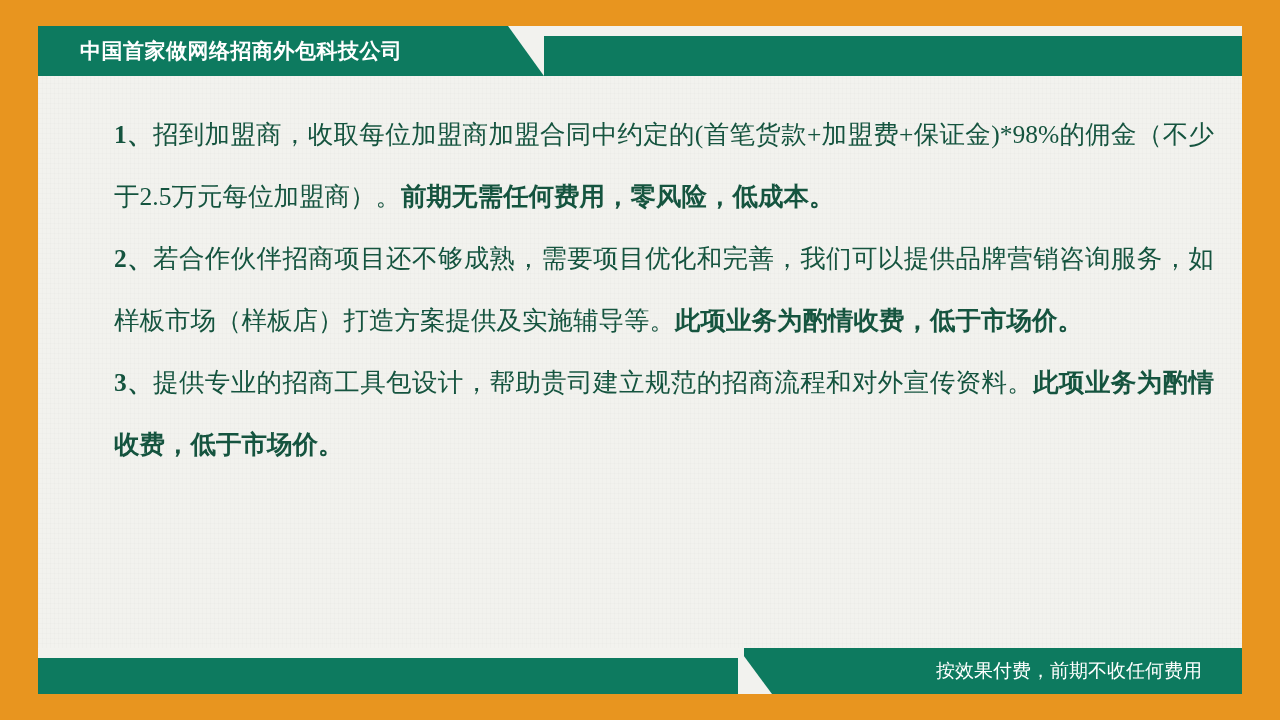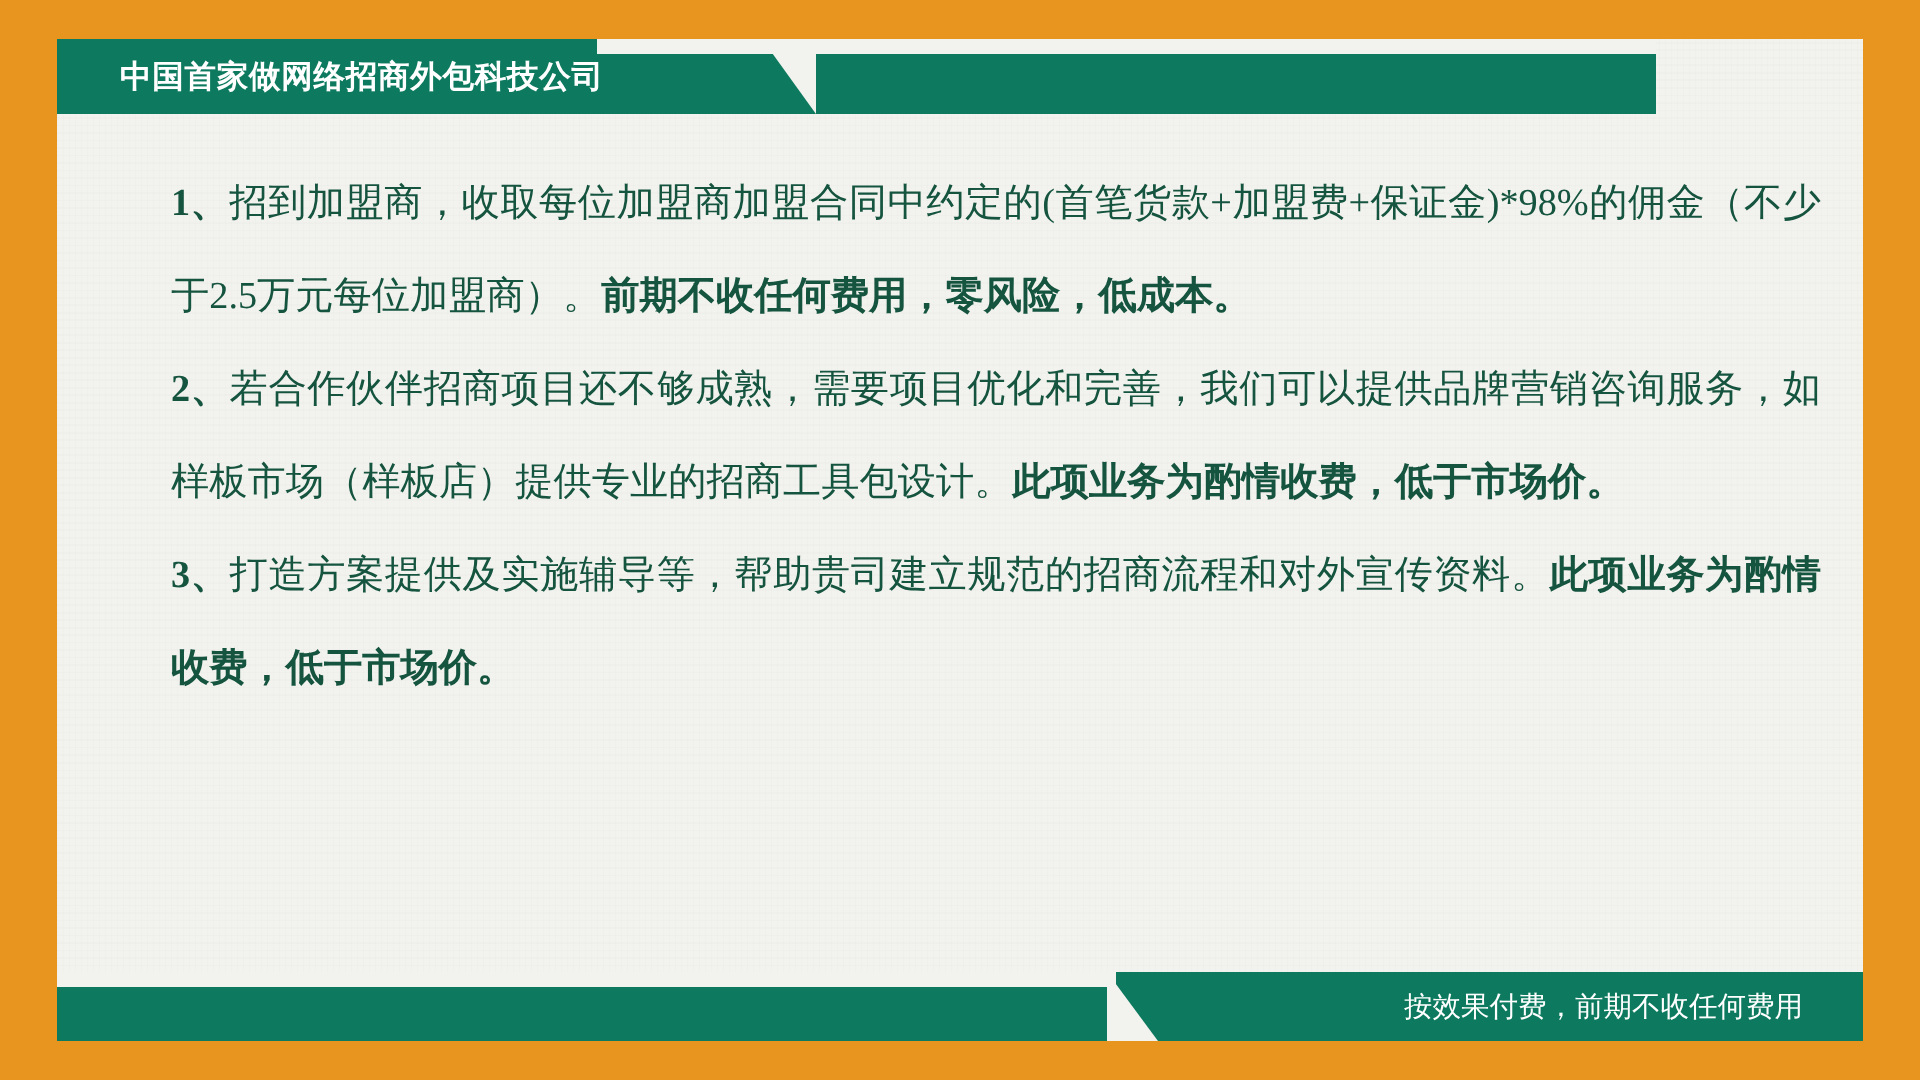--- a/index.html
+++ b/index.html
@@ -30,21 +30,21 @@
     background:
       repeating-linear-gradient(90deg, rgba(0,0,0,0.013) 0px, rgba(0,0,0,0.013) 1px, rgba(255,255,255,0) 1px, rgba(255,255,255,0) 4px),
       repeating-linear-gradient(0deg, rgba(0,0,0,0.012) 0px, rgba(0,0,0,0.012) 1px, rgba(255,255,255,0) 1px, rgba(255,255,255,0) 5px),
       #f2f2ee;
   }
   
   .header-bar {
     position: absolute;
     left: 0px;
     top: 0px;
-    width: 1066px;
+    width: 1204px;
     height: 50px;
     background: #0d7a5f;
   }
   .header-bar::after {
     
     content: "";
     position: absolute;
     right: 0;
     top: 0;
     width: 706px;
@@ -140,29 +140,29 @@
   <div class="panel">
 
     <div class="header-bar">
       <div class="header-angle"></div>
       <div class="header-title">中国首家做网络招商外包科技公司</div>
     </div>
 
     <div class="content">
 
       <p class="para">
-        <span class="num">1、</span><span class="normal">招到加盟商，收取每位加盟商加盟合同中约定的(首笔货款+加盟费+保证金)*98%的佣金（不少于2.5万元每位加盟商）。</span><span class="bold">前期不收任何费用，零风险，低成本。</span>
+        <span class="num">1、</span><span class="normal">招到加盟商，收取每位加盟商加盟合同中约定的(首笔货款+加盟费+保证金)*98%的佣金（不少于2.5万元每位加盟商）。</span><span class="bold">前期无需任何费用，零风险，低成本。</span>
       </p>
 
       <p class="para">
-        <span class="num">2、</span><span class="normal">若合作伙伴招商项目还不够成熟，需要项目优化和完善，我们可以提供品牌营销咨询服务，如样板市场（样板店）提供专业的招商工具包设计。</span><span class="bold">此项业务为酌情收费，低于市场价。</span>
+        <span class="num">2、</span><span class="normal">若合作伙伴招商项目还不够成熟，需要项目优化和完善，我们可以提供品牌营销咨询服务，如样板市场（样板店）打造方案提供及实施辅导等。</span><span class="bold">此项业务为酌情收费，低于市场价。</span>
       </p>
 
       <p class="para">
-        <span class="num">3、</span><span class="normal">打造方案提供及实施辅导等，帮助贵司建立规范的招商流程和对外宣传资料。</span><span class="bold">此项业务为酌情收费，低于市场价。</span>
+        <span class="num">3、</span><span class="normal">提供专业的招商工具包设计，帮助贵司建立规范的招商流程和对外宣传资料。</span><span class="bold">此项业务为酌情收费，低于市场价。</span>
       </p>
 
     </div>
 
     <div class="footer-bar">
       <div class="footer-angle"></div>
       <div class="footer-text">按效果付费，前期不收任何费用</div>
     </div>
 
   </div>

